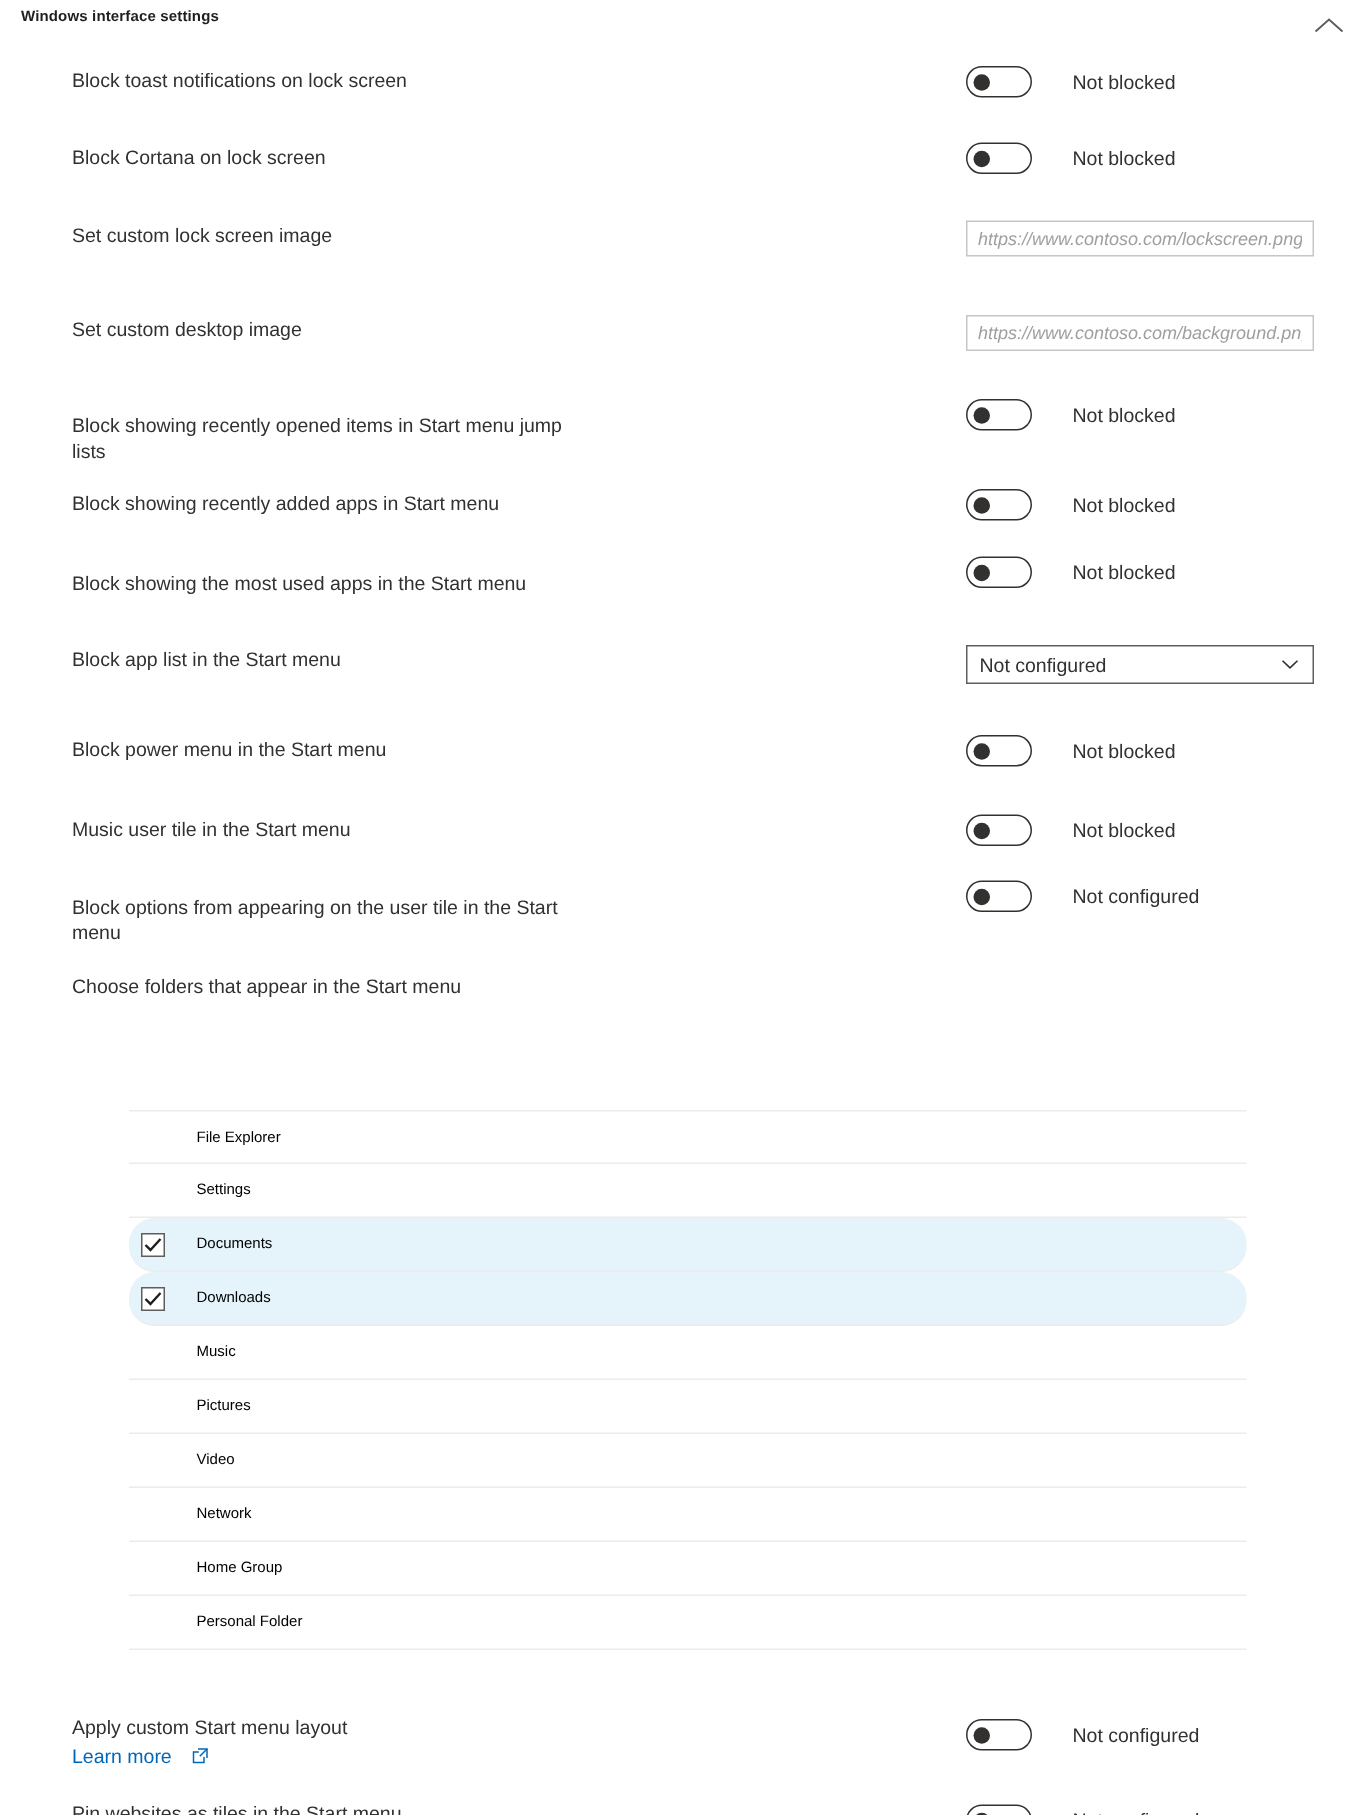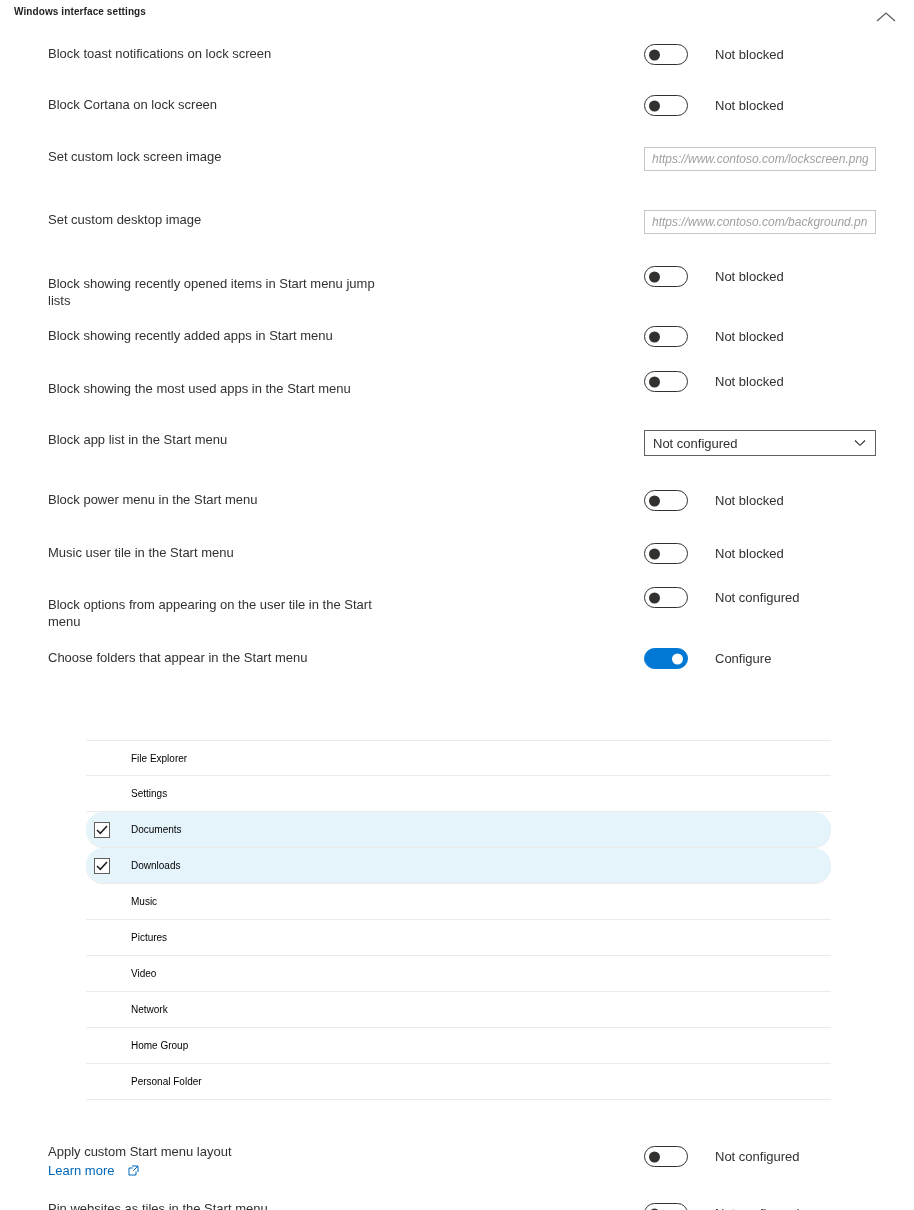--- a/index.html
+++ b/index.html
@@ -334,28 +334,20 @@
         <div class="toggle">
             <div class="knob"></div>
           </div>
         <div class="toggle-text">Not configured</div>
       </div>
     </div>
   </div>
 
   <div class="row">
     <div class="row-label">Choose folders that appear in the Start menu</div>
-    <div class="row-control">
-      <div class="toggle-wrap">
-        <div class="toggle on">
-            <div class="knob"></div>
-          </div>
-        <div class="toggle-text">Configure</div>
-      </div>
-    </div>
   </div>
 </div>
 
 <div class="folder-list">
   <div class="folder-row">
     <div class="checkbox unchecked"></div>
     <div class="folder-name">File Explorer</div>
   </div>
   <div class="folder-row">
     <div class="checkbox unchecked"></div>

